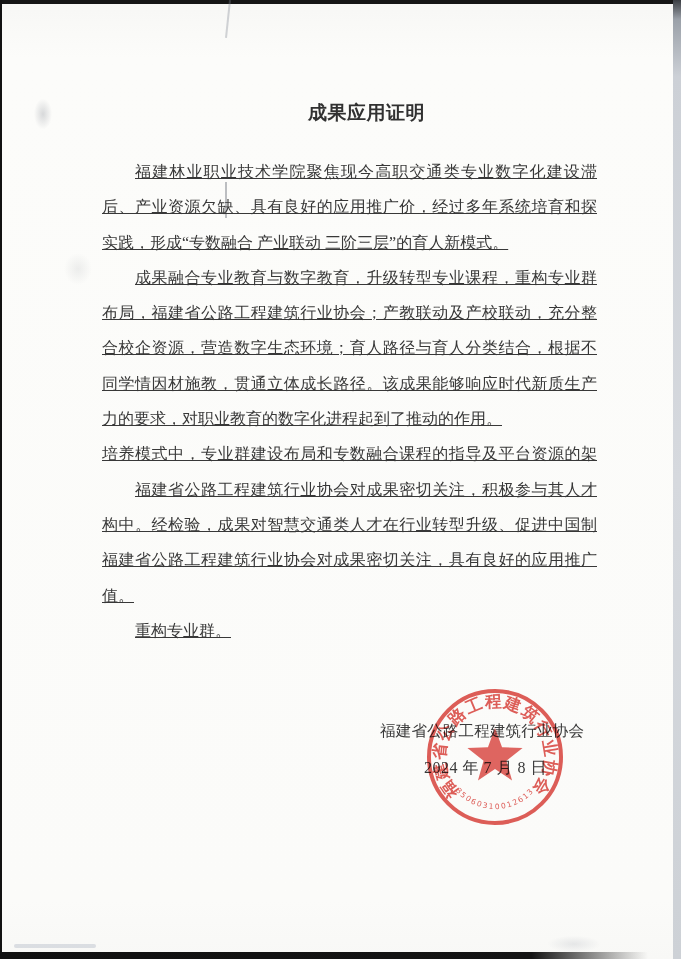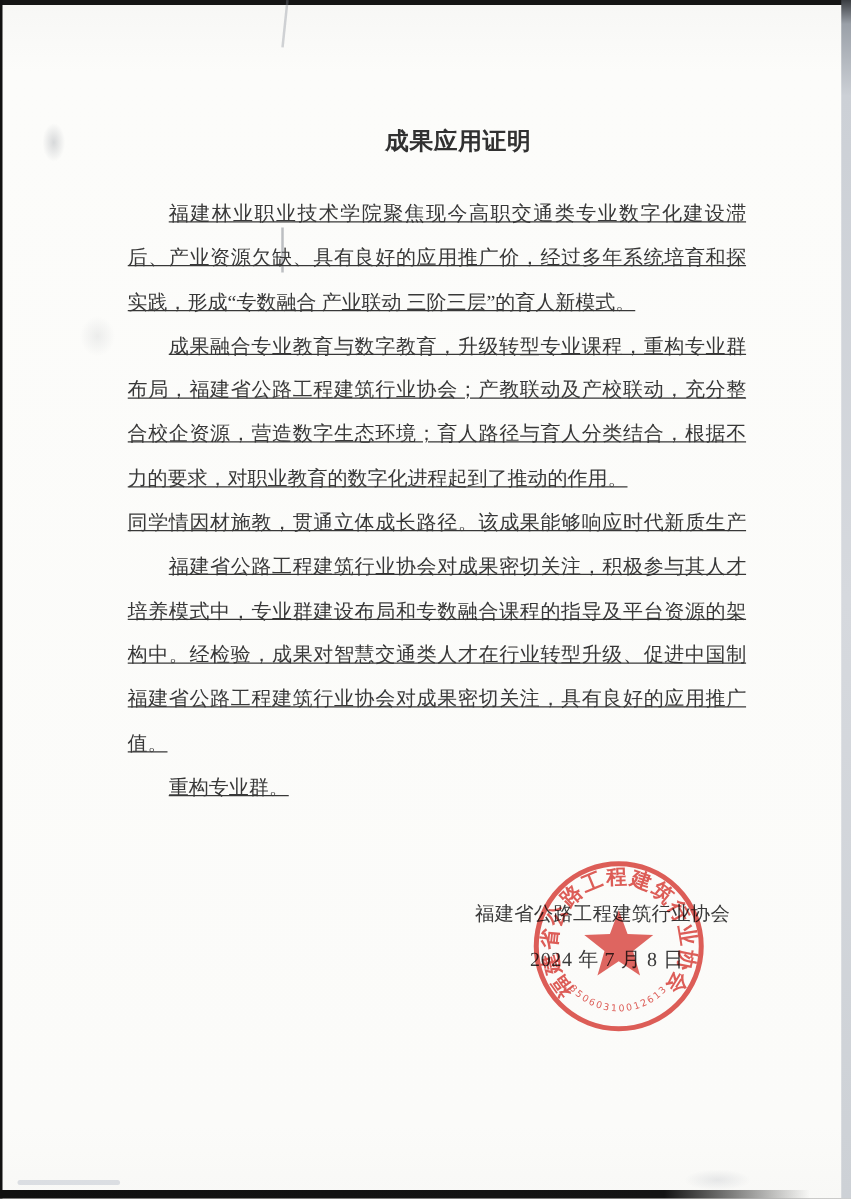--- a/index.html
+++ b/index.html
@@ -88,24 +88,24 @@
 
   <div class="doc-title">成果应用证明</div>
 
   <div class="doc-body">
       <div class="line first">福建林业职业技术学院聚焦现今高职交通类专业数字化建设滞</div>
       <div class="line">后、产业资源欠缺、具有良好的应用推广价，经过多年系统培育和探索</div>
       <div class="line last">实践，形成“专数融合 产业联动 三阶三层”的育人新模式。</div>
       <div class="line first">成果融合专业教育与数字教育，升级转型专业课程，重构专业群</div>
       <div class="line">布局，福建省公路工程建筑行业协会；产教联动及产校联动，充分整</div>
       <div class="line">合校企资源，营造数字生态环境；育人路径与育人分类结合，根据不</div>
+      <div class="line">同学情因材施教，贯通立体成长路径。该成果能够响应时代新质生产</div>
       <div class="line last">力的要求，对职业教育的数字化进程起到了推动的作用。</div>
-      <div class="line">同学情因材施教，贯通立体成长路径。该成果能够响应时代新质生产</div>
+      <div class="line">培养模式中，专业群建设布局和专数融合课程的指导及平台资源的架</div>
       <div class="line first">福建省公路工程建筑行业协会对成果密切关注，积极参与其人才</div>
-      <div class="line">培养模式中，专业群建设布局和专数融合课程的指导及平台资源的架</div>
       <div class="line">构中。经检验，成果对智慧交通类人才在行业转型升级、促进中国制</div>
       <div class="line">福建省公路工程建筑行业协会对成果密切关注，具有良好的应用推广价</div>
       <div class="line last">值。</div>
       <div class="line first last">重构专业群。</div>
     </div>
 
   <div class="sig-line">福建省公路工程建筑行业协会</div>
   <div class="date-line">2024 年 7 月 8 日</div>
 
   <svg class="seal" viewBox="0 0 150 150">

